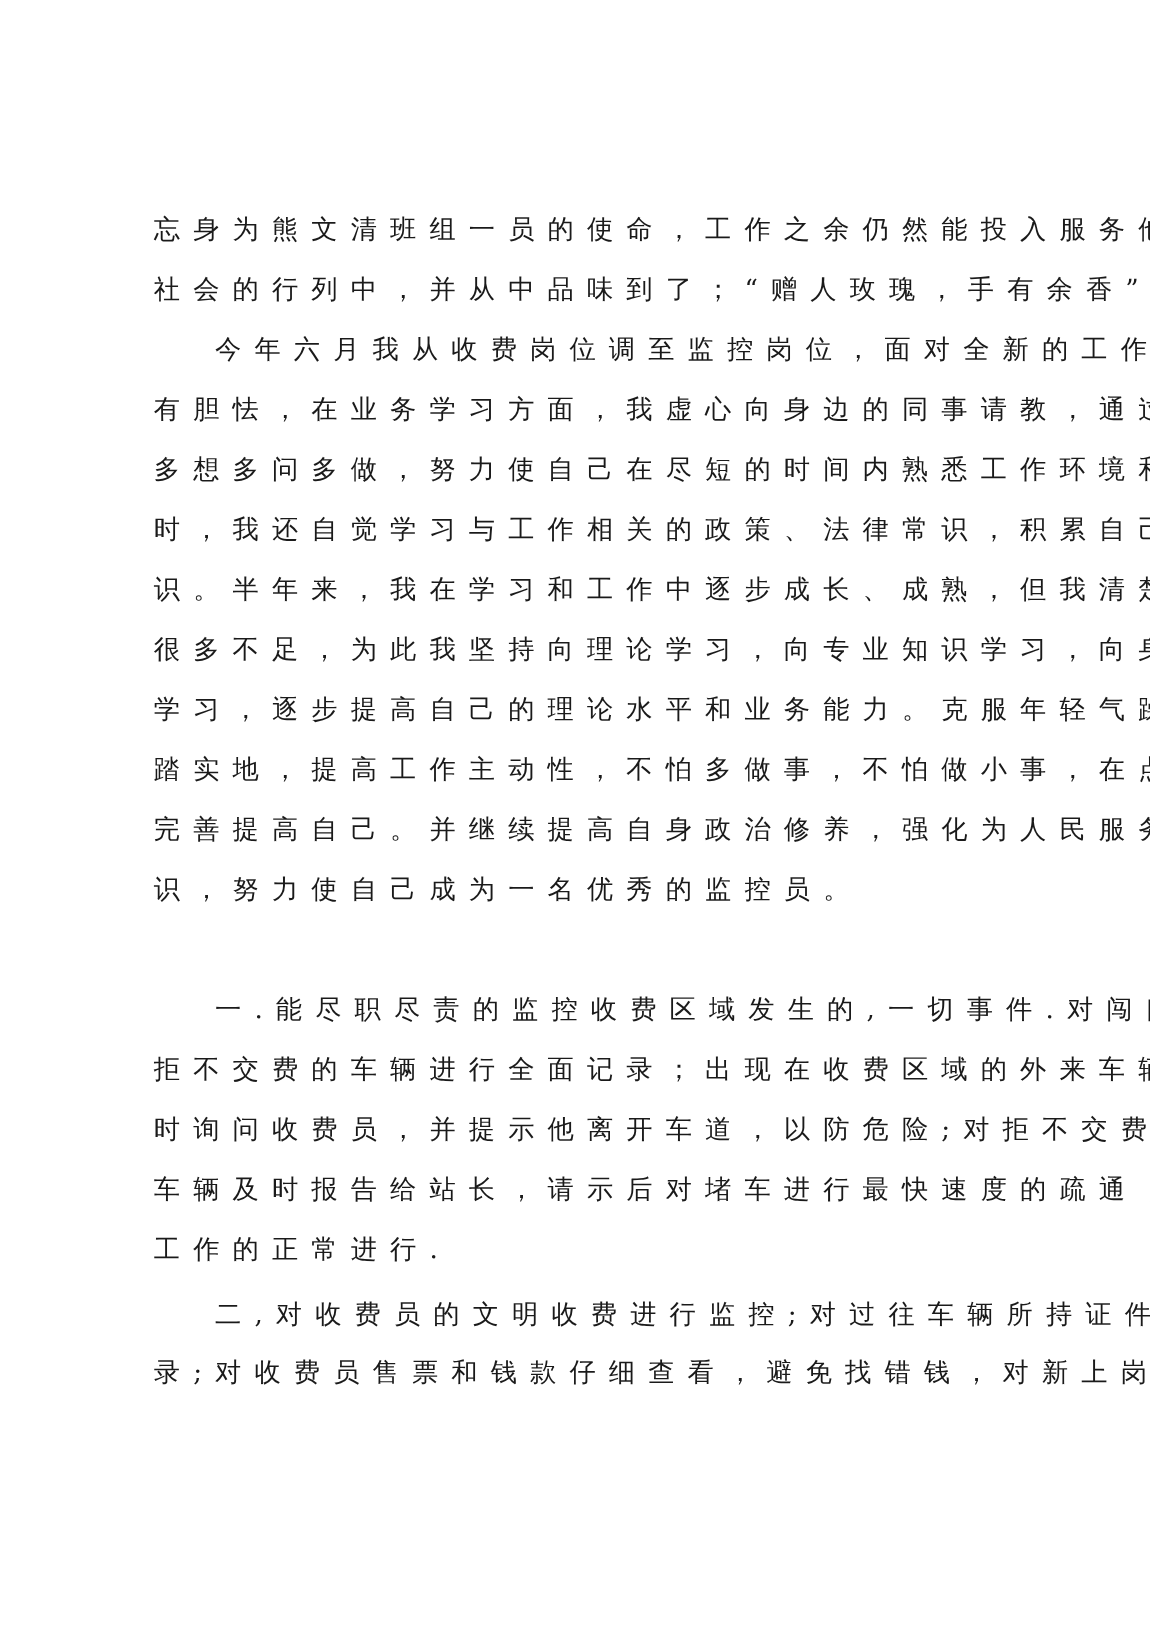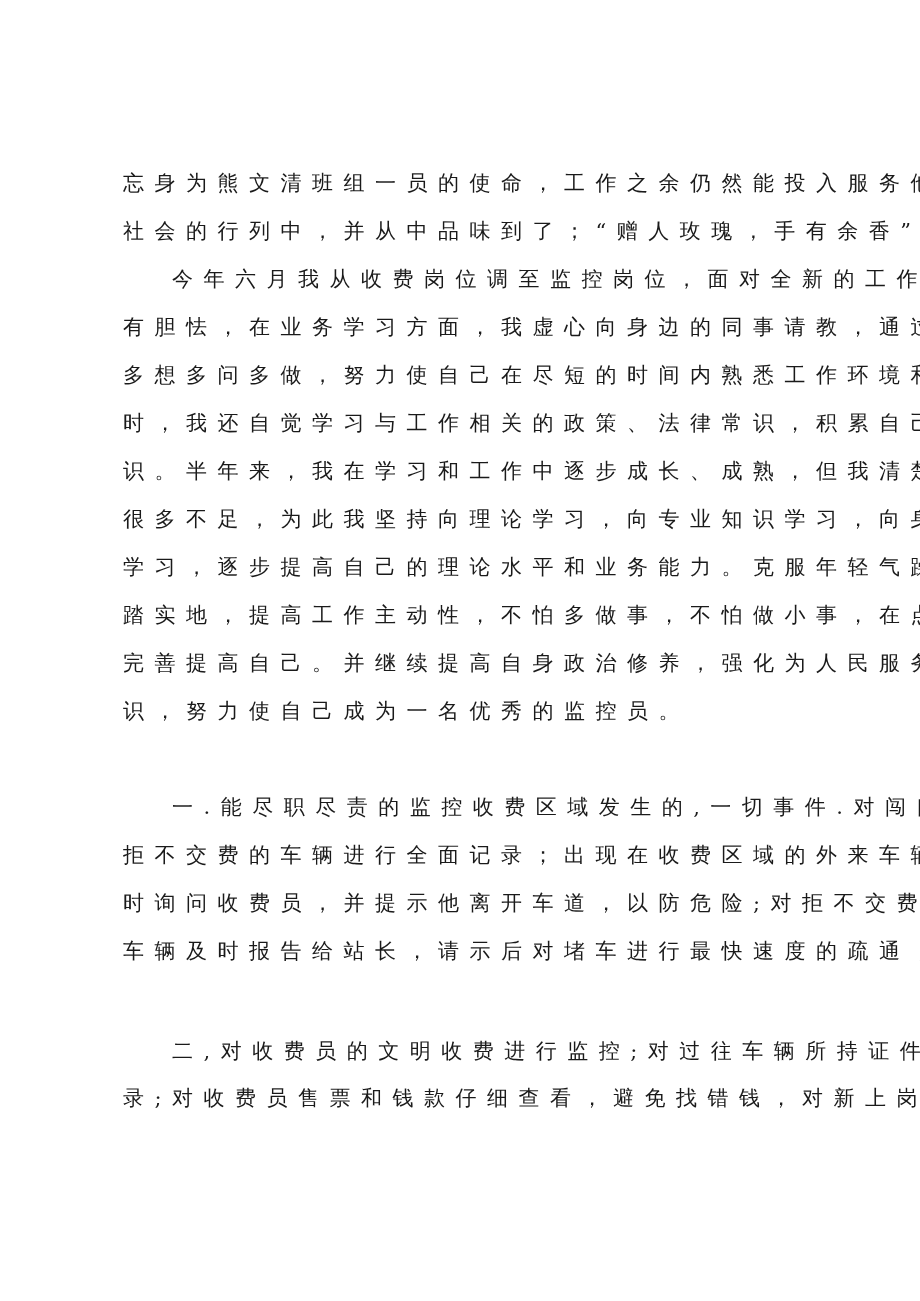--- a/index.html
+++ b/index.html
@@ -51,15 +51,16 @@
   <div class="line" style="top:447px">识。半年来，我在学习和工作中逐步成长、成熟，但我清楚自身还有</div>
   <div class="line" style="top:495px">很多不足，为此我坚持向理论学习，向专业知识学习，向身边的同事</div>
   <div class="line" style="top:543px">学习，逐步提高自己的理论水平和业务能力。克服年轻气躁，做到脚</div>
   <div class="line" style="top:591px">踏实地，提高工作主动性，不怕多做事，不怕做小事，在点滴实践中</div>
   <div class="line" style="top:639px">完善提高自己。并继续提高自身政治修养，强化为人民服务的宗旨意</div>
   <div class="line" style="top:687px">识，努力使自己成为一名优秀的监控员。</div>
   <div class="line indent" style="top:783px">一.能尽职尽责的监控收费区域发生的,一切事件.对闯口.逃费.</div>
   <div class="line" style="top:831px">拒不交费的车辆进行全面记录；出现在收费区域的外来车辆或人员及</div>
   <div class="line" style="top:879px">时询问收费员，并提示他离开车道，以防危险;对拒不交费和有争议的</div>
   <div class="line" style="top:927px">车辆及时报告给站长，请示后对堵车进行最快速度的疏通，确保收费</div>
+  <div class="line" style="top:975px">工作的正常进行.</div>
   <div class="line indent" style="top:1027px">二,对收费员的文明收费进行监控;对过往车辆所持证件全面记</div>
   <div class="line" style="top:1074px">录;对收费员售票和钱款仔细查看，避免找错钱，对新上岗和实习人员</div>
 </div>
 
 </body></html>

